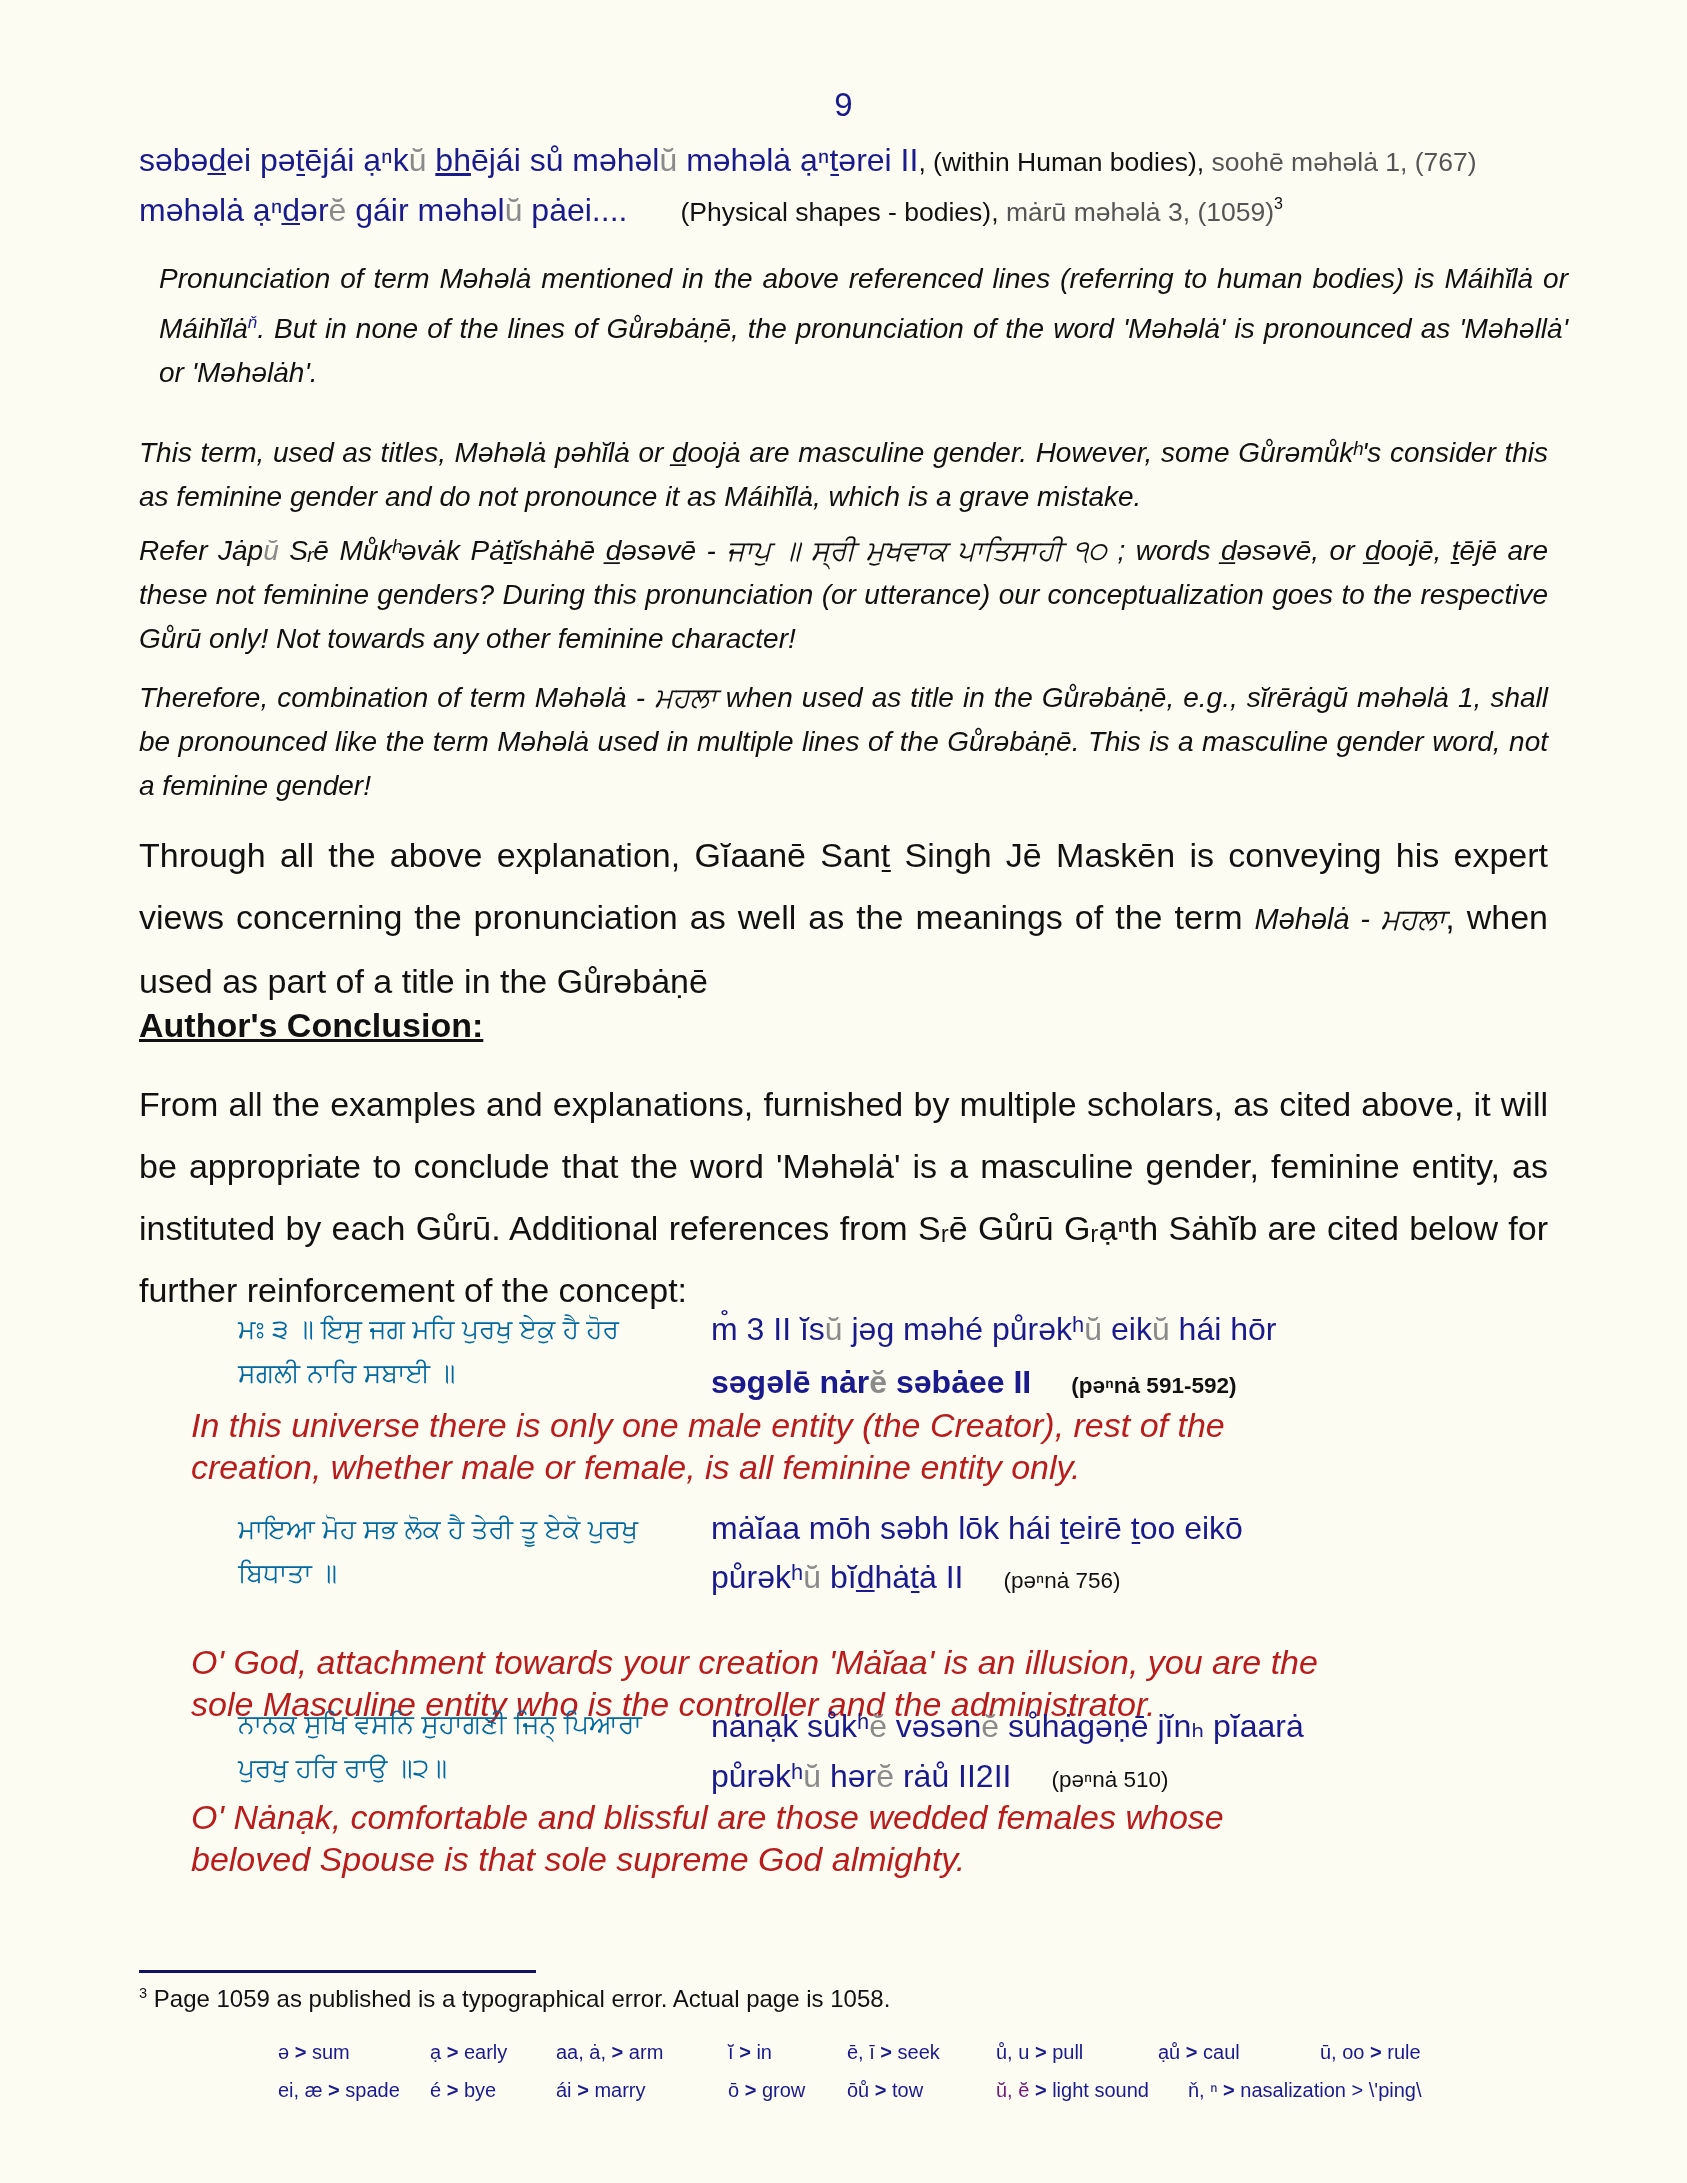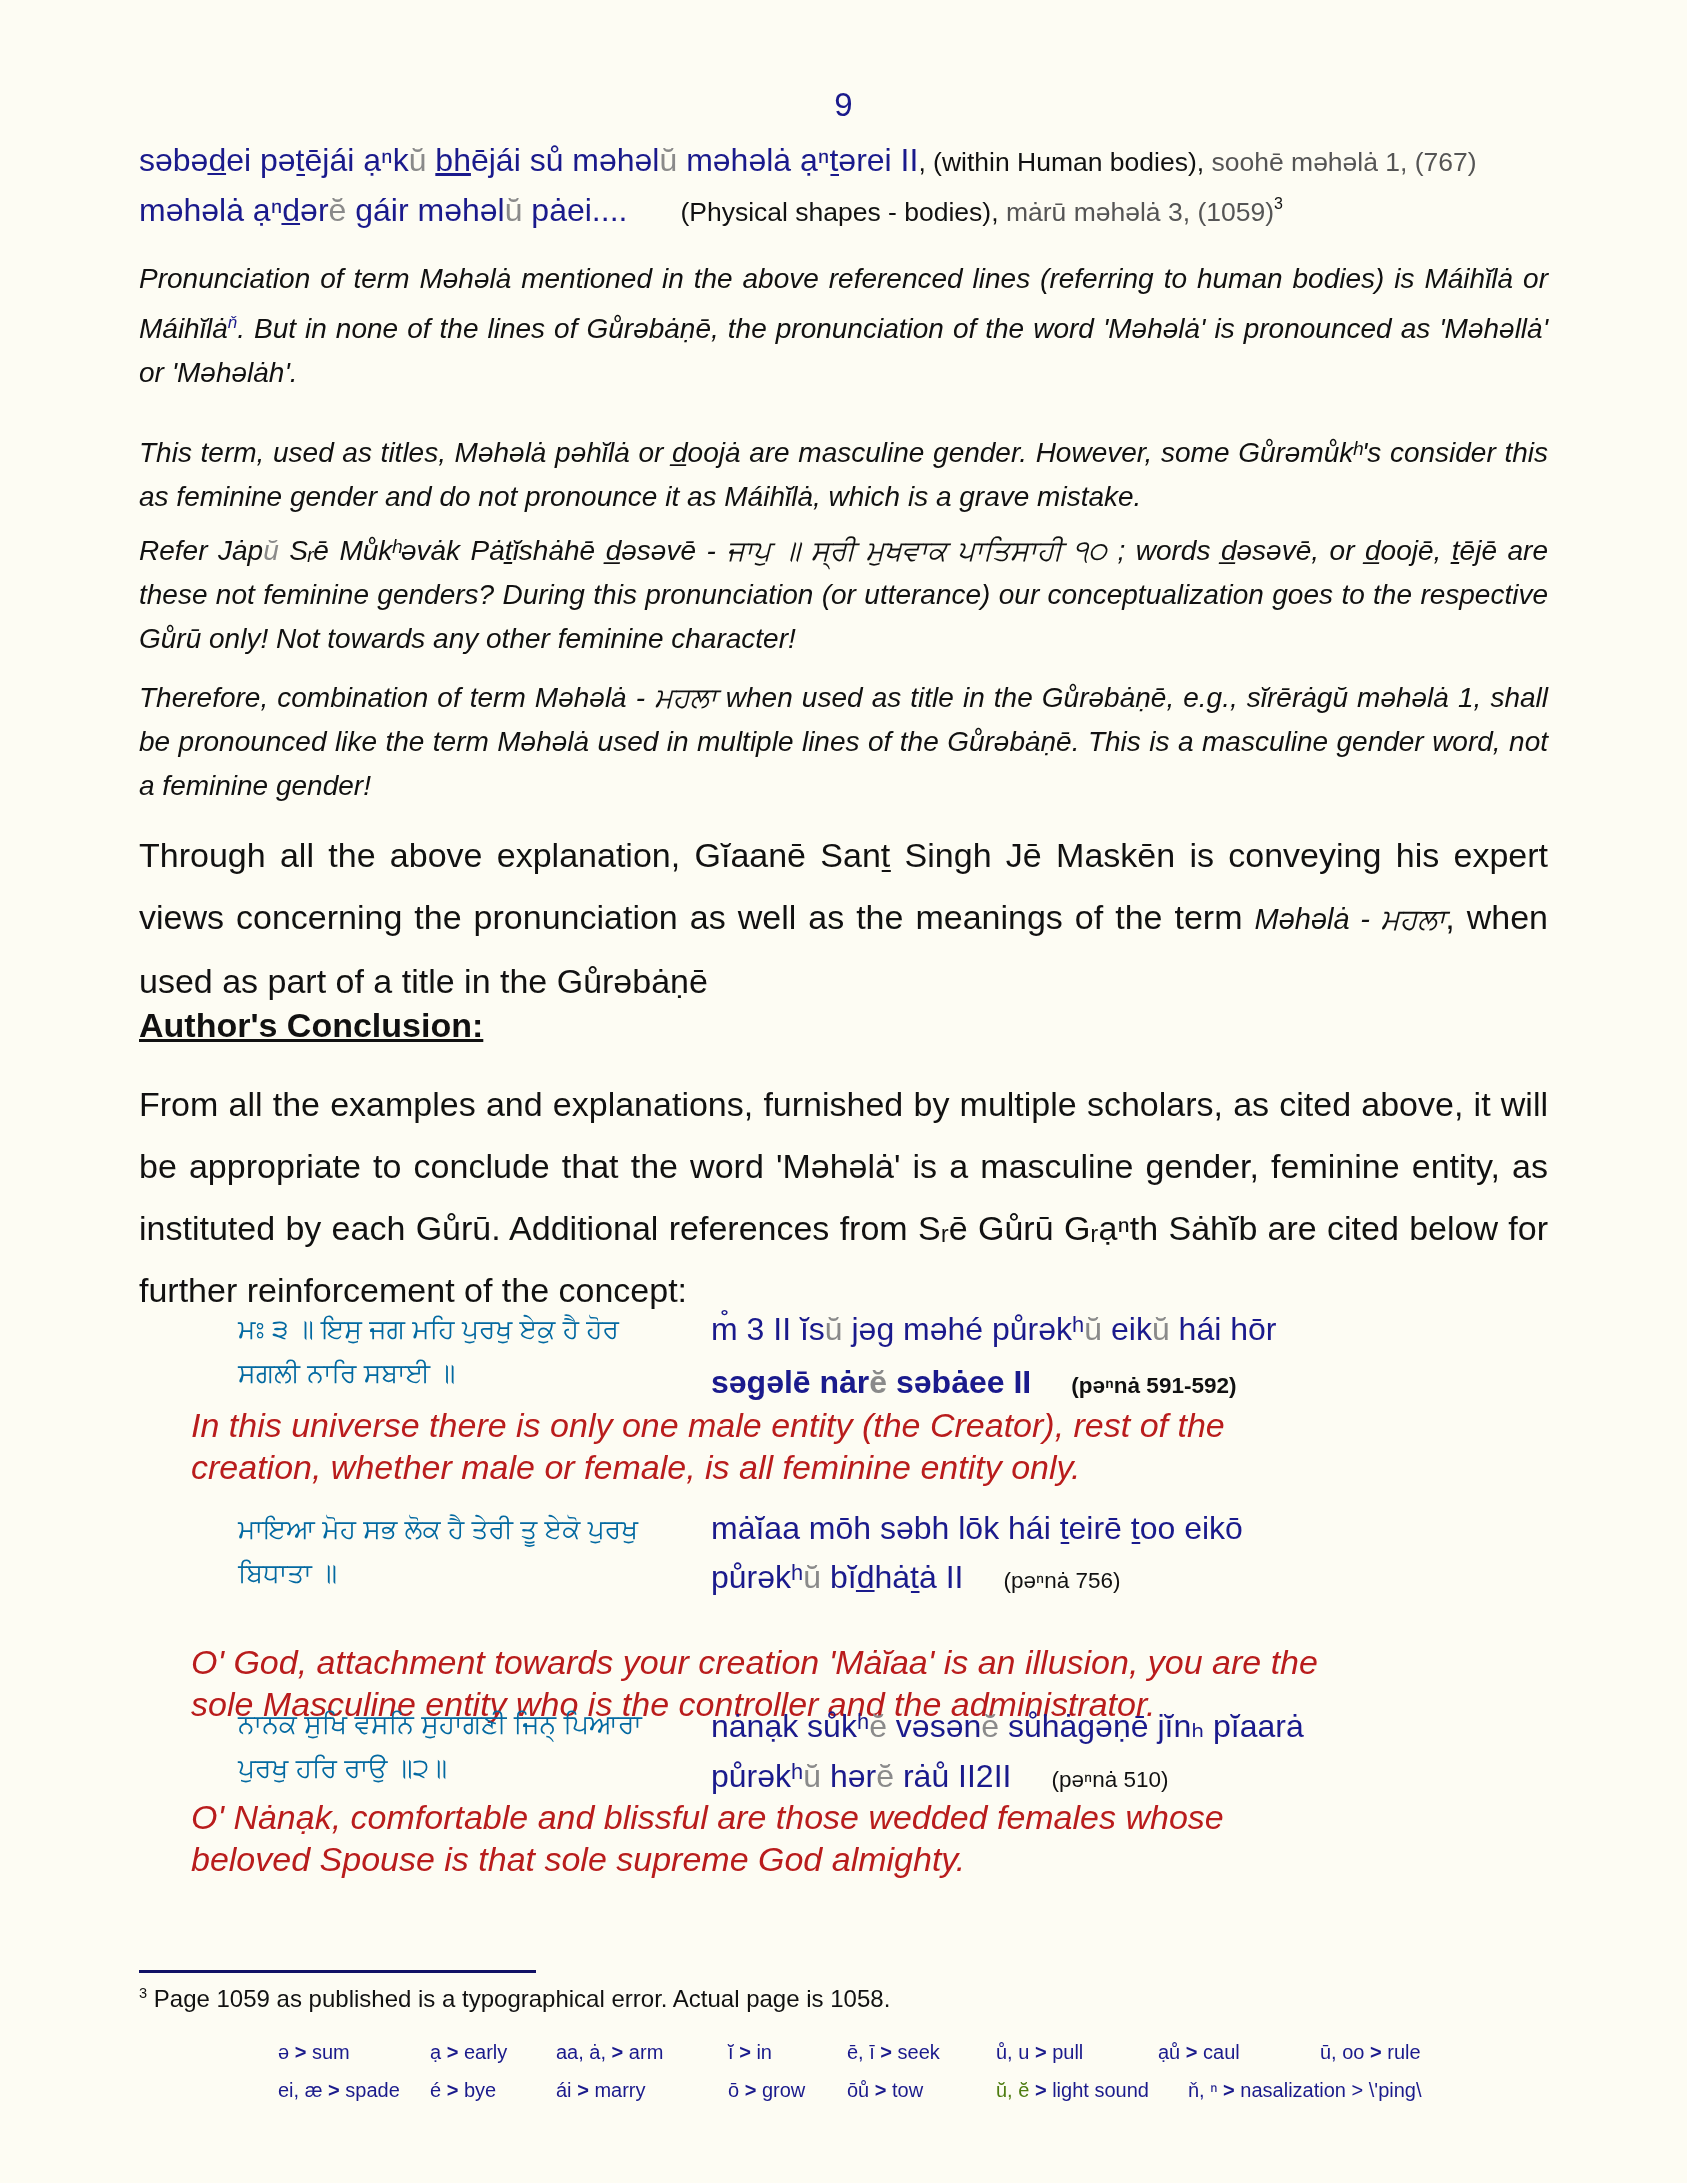--- a/index.html
+++ b/index.html
@@ -35,21 +35,21 @@
 
 <div id="page-number" class="abs">9</div>
 
 <div class="abs quote-line" style="top:142px;">
   <span id="q0"><span class="navy">səbəd̲ei pəṯējái ạⁿk</span><span class="grey">ŭ</span><span class="navy"> </span><span class="navy ul">bh</span><span class="navy">ējái sů məhəl</span><span class="grey">ŭ</span><span class="navy"> məhəlȧ ạⁿṯərei II</span></span><span style="font-size:26.5px;color:#111">, (within Human bodies),</span><span class="src src-grey"> soohē məhəlȧ 1, (767)</span>
 </div>
 <div class="abs quote-line" style="top:192px;">
   <span id="q1"><span class="navy">məhəlȧ  ạⁿd̲ər</span><span class="grey">ĕ</span><span class="navy"> gáir  məhəl</span><span class="grey">ŭ</span><span class="navy"> pȧei....</span></span><span style="display:inline-block;width:53px"></span><span style="font-size:26.5px;color:#111">(Physical shapes - bodies),</span><span class="src src-grey"> mȧrū məhəlȧ 3, (1059)</span><sup style="font-size:16px">3</sup>
 </div>
 
-<div class="abs para" style="top:257px;">
+<div class="abs para" style="top:257px;margin-left:20px;">
   <span>Pronunciation of term Məhəlȧ mentioned in the above referenced lines (referring to human bodies) is Máihĭlȧ or Máihĭlȧ</span><sup class="navy" style="font-size:17px">ň</sup><span>. But in none of the lines of Gůrəbȧṇē, the pronunciation of the word 'Məhəlȧ' is pronounced as 'Məhəllȧ' or 'Məhəlȧh'.</span>
 </div>
 
 <div class="abs para" style="top:431px;">This term, used as titles, Məhəlȧ pəhĭlȧ or d̲oojȧ are masculine gender. However, some Gůrəmůkʰ's consider this as feminine gender and do not pronounce it as Máihĭlȧ, which is a grave mistake.</div>
 
 <div class="abs para" style="top:529px;">
   <span>Refer Jȧp</span><span class="grey">ŭ</span><span> Sᵣē Můkʰəvȧk Pȧṯĭshȧhē d̲əsəvē  -  ਜਾਪੁ ॥ ਸ੍ਰੀ ਮੁਖਵਾਕ ਪਾਤਿਸਾਹੀ ੧੦ ; words d̲əsəvē, or d̲oojē, ṯējē are these not feminine genders? During this pronunciation (or utterance) our conceptualization goes to the respective Gůrū only! Not towards any other feminine character!</span>
 </div>
 
 <div class="abs para" style="top:676px;">Therefore, combination of term Məhəlȧ - ਮਹਲਾ when used as title in the Gůrəbȧṇē, e.g., sĭrērȧgŭ  məhəlȧ 1, shall be pronounced like the term Məhəlȧ used in multiple lines of the Gůrəbȧṇē. This is a masculine gender word, not a feminine gender!</div>
@@ -89,16 +89,16 @@
     <span class="legend-item" style="left: 996px;"><span>ů, u </span><span class="arrow">&gt; </span><span>pull</span></span>
     <span class="legend-item" style="left: 1158px;"><span>ạů </span><span class="arrow">&gt; </span><span>caul</span></span>
     <span class="legend-item" style="left: 1320px;"><span>ū, oo </span><span class="arrow">&gt; </span><span>rule</span></span>
   </div>
 <div class="legend-row" style="top:2079px;" id="legend2">
     <span class="legend-item" style="left: 278px;"><span>ei, æ </span><span class="arrow">&gt; </span><span>spade</span></span>
     <span class="legend-item" style="left: 430px;"><span>é </span><span class="arrow">&gt; </span><span>bye</span></span>
     <span class="legend-item" style="left: 556px;"><span>ái </span><span class="arrow">&gt; </span><span>marry</span></span>
     <span class="legend-item" style="left: 728px;"><span>ō </span><span class="arrow">&gt; </span><span>grow</span></span>
     <span class="legend-item" style="left: 847px;"><span>ōů </span><span class="arrow">&gt; </span><span>tow</span></span>
-    <span class="legend-item" style="left: 996px;"><span style="color: #4d7c0f;">ŭ, ĕ </span><span class="arrow">&gt; </span><span>light sound</span></span>
+    <span class="legend-item" style="left: 996px;"><span style="color: #701a75;">ŭ, ĕ </span><span class="arrow">&gt; </span><span>light sound</span></span>
     <span class="legend-item" style="left: 1188px;"><span>ň, ⁿ </span><span class="arrow">&gt; </span><span>nasalization &gt; \'ping\</span></span>
   </div>
 
 
 </body></html>

